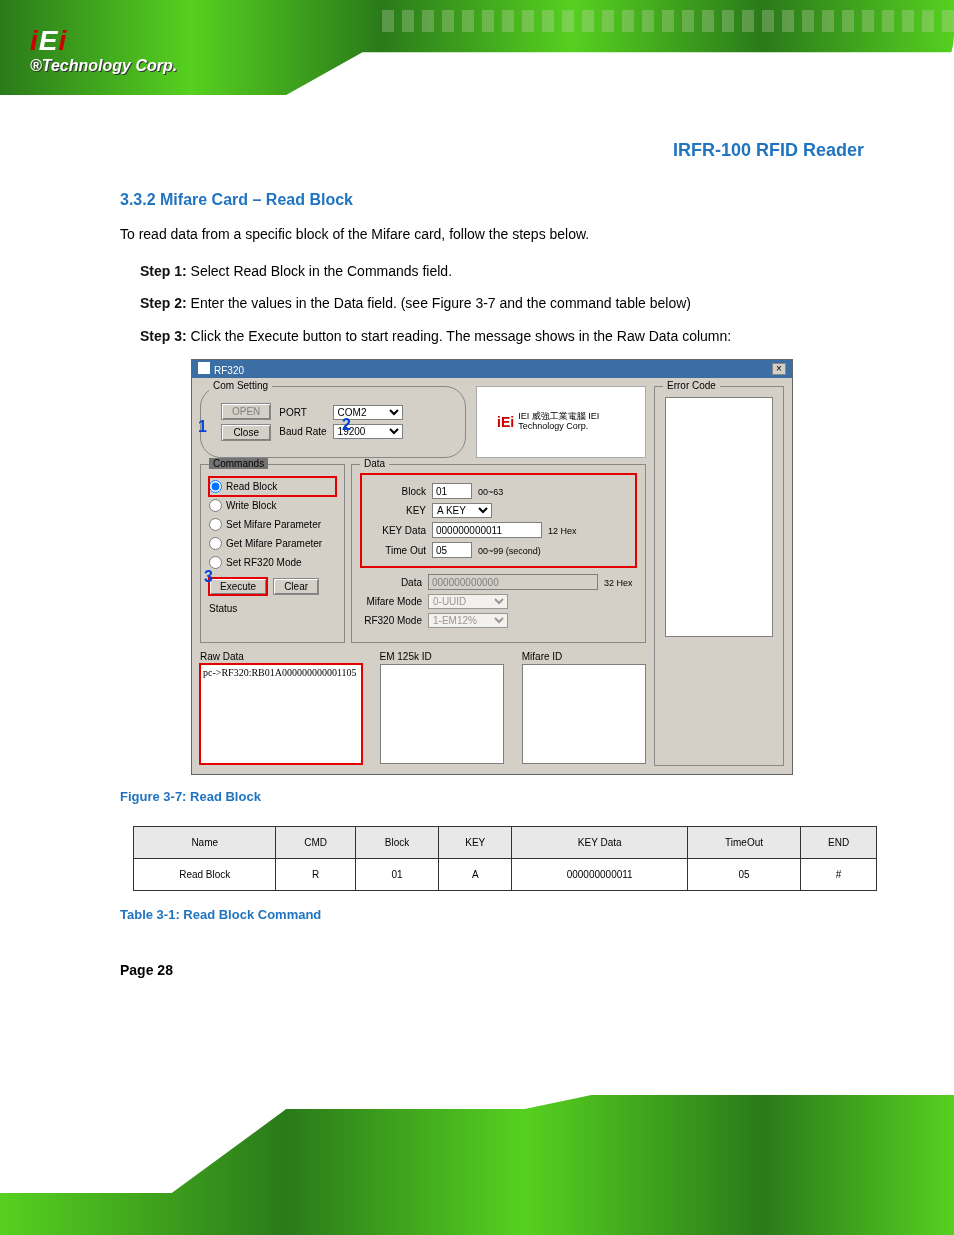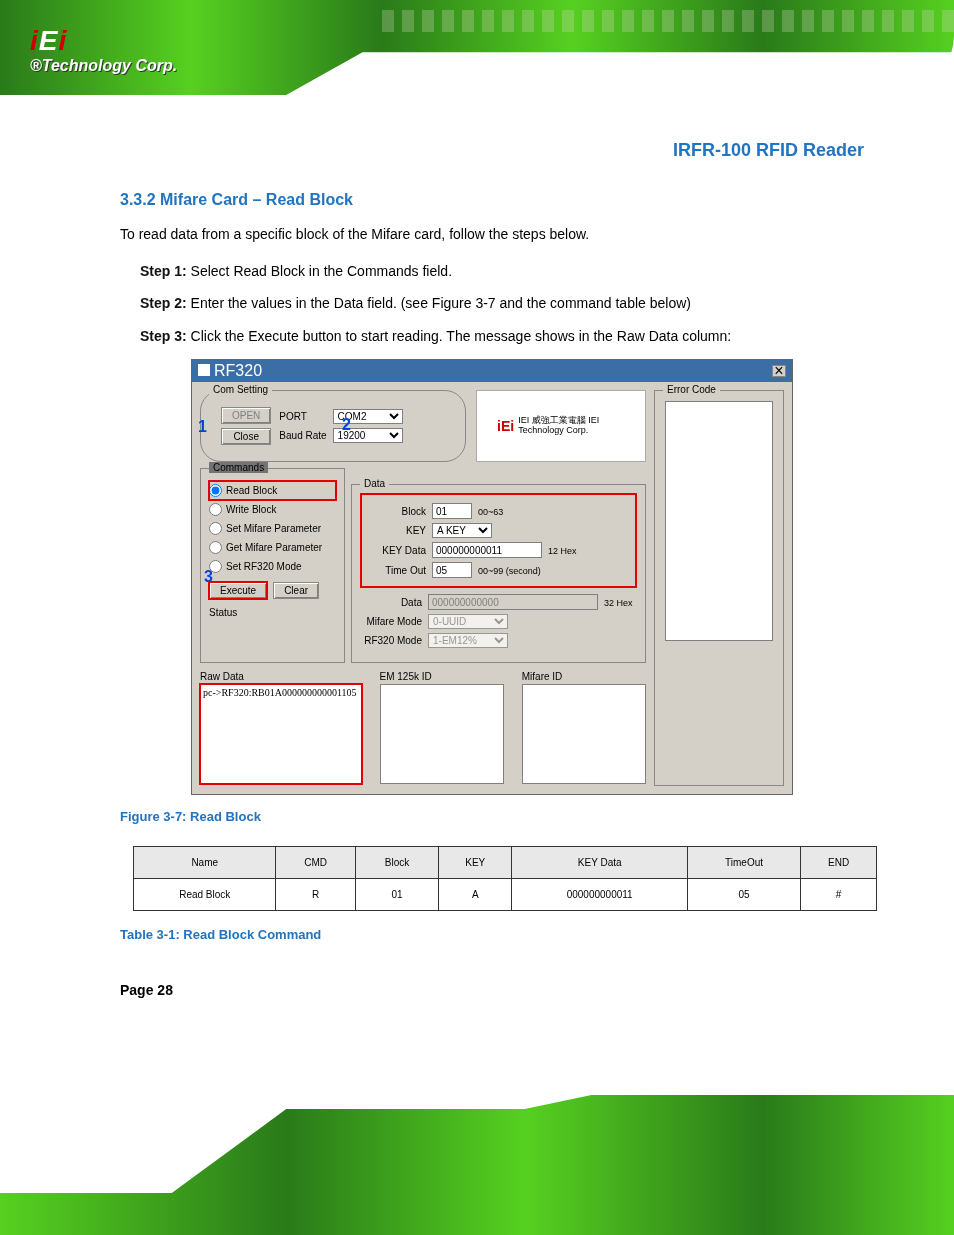--- a/index.html
+++ b/index.html
@@ -22,21 +22,21 @@
 .section-head { font-size:16px; color:#2074c0; font-weight:bold; margin:20px 0 12px; }
 .body-text { font-size:14px; line-height:1.9; margin:10px 0; }
 .step { font-size:14px; line-height:1.9; margin:6px 0 6px 20px; }
 .step b.num { color:#111; font-weight:bold; }
 .note { font-family: "Courier New", monospace; font-size:13px; margin:8px 0 8px 40px; }
 .fig-cap { font-size:13px; color:#2074c0; font-weight:bold; margin:14px 0 22px; }
 .page-num { text-align:left; font-size:14px; font-weight:bold; margin-top:40px; }
 
 
 .ss { width:602px; margin:10px auto 4px; background:#d4d0c8; border:1px solid #666; font-size:10px; color:#000; font-family: Tahoma, sans-serif; }
-.ss-titlebar { background:linear-gradient(#3a6ea5,#3a6ea5); color:#fff; padding:2px 6px; display:flex; align-items:center; justify-content:space-between; font-size:16px; }
+.ss-titlebar { background:linear-gradient(#3a6ea5,#3a6ea5); color:#fff; padding:2px 6px; display:flex; align-items:center; justify-content:space-between; font-size:10px; }
 .ss-titlebar .tbicon { width:12px; height:12px; background:#fff; display:inline-block; margin-right:4px; }
 .ss-close { width:14px; height:12px; background:#d4d0c8; border:1px solid #888; color:#000; text-align:center; line-height:10px; }
 .ss-body { padding:8px; display:grid; grid-template-columns: 1fr 130px; gap:8px; }
 .gb { border:1px solid #888; position:relative; padding:10px; }
 .gb > .lg { position:absolute; top:-7px; left:8px; background:#d4d0c8; padding:0 4px; font-size:10px; }
 
 .com-setting { display:flex; gap:8px; align-items:center; padding:6px 10px; }
 .btn { background:#d4d0c8; border:1px solid #888; padding:2px 10px; font-size:10px; box-shadow: inset 1px 1px #fff, inset -1px -1px #808080; }
 .btn.disabled { color:#808080; }
 .lbl { font-size:10px; }
@@ -146,21 +146,21 @@
                 <input type="radio" style="">
                 <span>Set RF320 Mode</span>
               </div>
             <div class="btn-row">
               <button class="btn hl-red">Execute</button>
               <button class="btn">Clear</button>
             </div>
             <div style="margin-top:8px;">Status</div>
           </div>
 
-          <div class="data-box hl-red" style="outline:none;margin-top:16px;">
+          <div class="data-box hl-red" style="outline:none;">
             <span class="lg">Data</span>
             <div style="outline:2px solid #e40000; padding:4px;">
               <div class="data-row">
                   <span class="lbl">Block</span>
                   <span><input class="inp" style="width: 40px;" value="01"><span class="suffix">00~63</span></span>
                 </div>
               <div class="data-row">
                   <span class="lbl">KEY</span>
                   <span><select class="sel" style="width:60px;"><option>A KEY</option></select></span>
                 </div>

